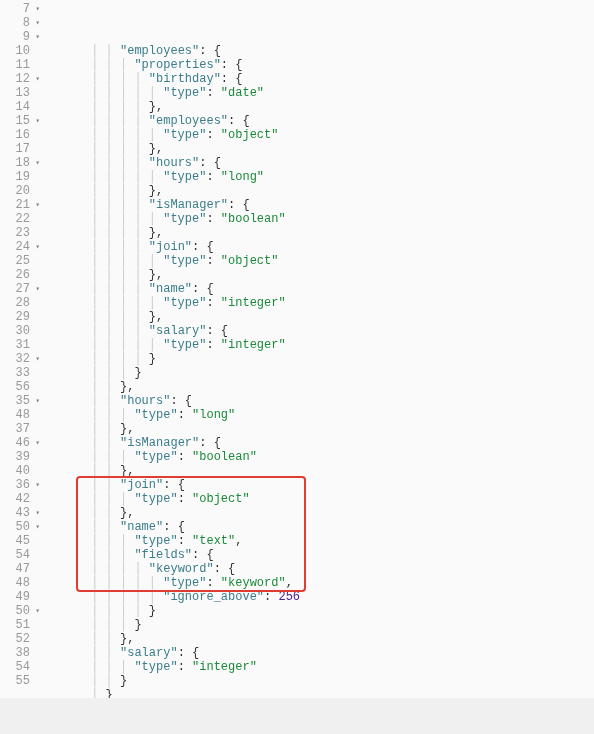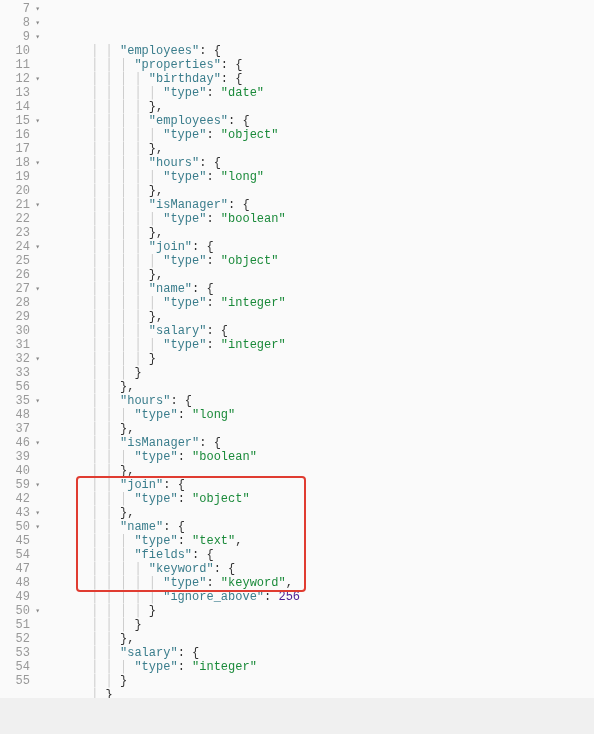--- a/index.html
+++ b/index.html
@@ -205,21 +205,21 @@
       </div>
       <div class="gutter-line">
         <span>39</span>
         <span class="fold"></span>
       </div>
       <div class="gutter-line">
         <span>40</span>
         <span class="fold"></span>
       </div>
       <div class="gutter-line">
-        <span>59</span>
+        <span>36</span>
         <span class="fold">▾</span>
       </div>
       <div class="gutter-line">
         <span>42</span>
         <span class="fold"></span>
       </div>
       <div class="gutter-line">
         <span>43</span>
         <span class="fold">▾</span>
       </div>
@@ -253,21 +253,21 @@
       </div>
       <div class="gutter-line">
         <span>51</span>
         <span class="fold"></span>
       </div>
       <div class="gutter-line">
         <span>52</span>
         <span class="fold"></span>
       </div>
       <div class="gutter-line">
-        <span>53</span>
+        <span>38</span>
         <span class="fold"></span>
       </div>
       <div class="gutter-line">
         <span>54</span>
         <span class="fold"></span>
       </div>
       <div class="gutter-line">
         <span>55</span>
         <span class="fold"></span>
       </div>

